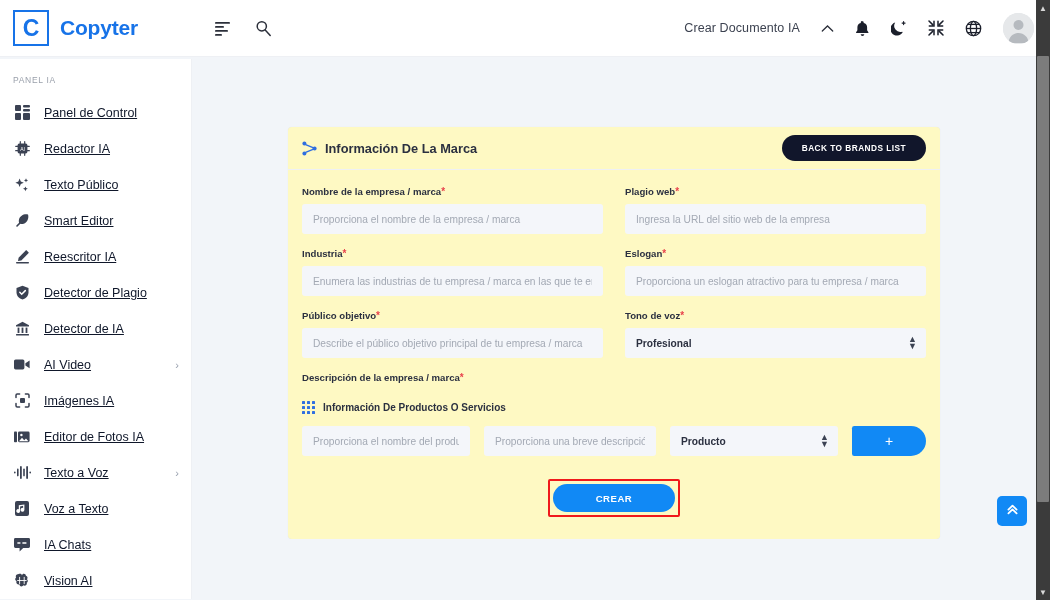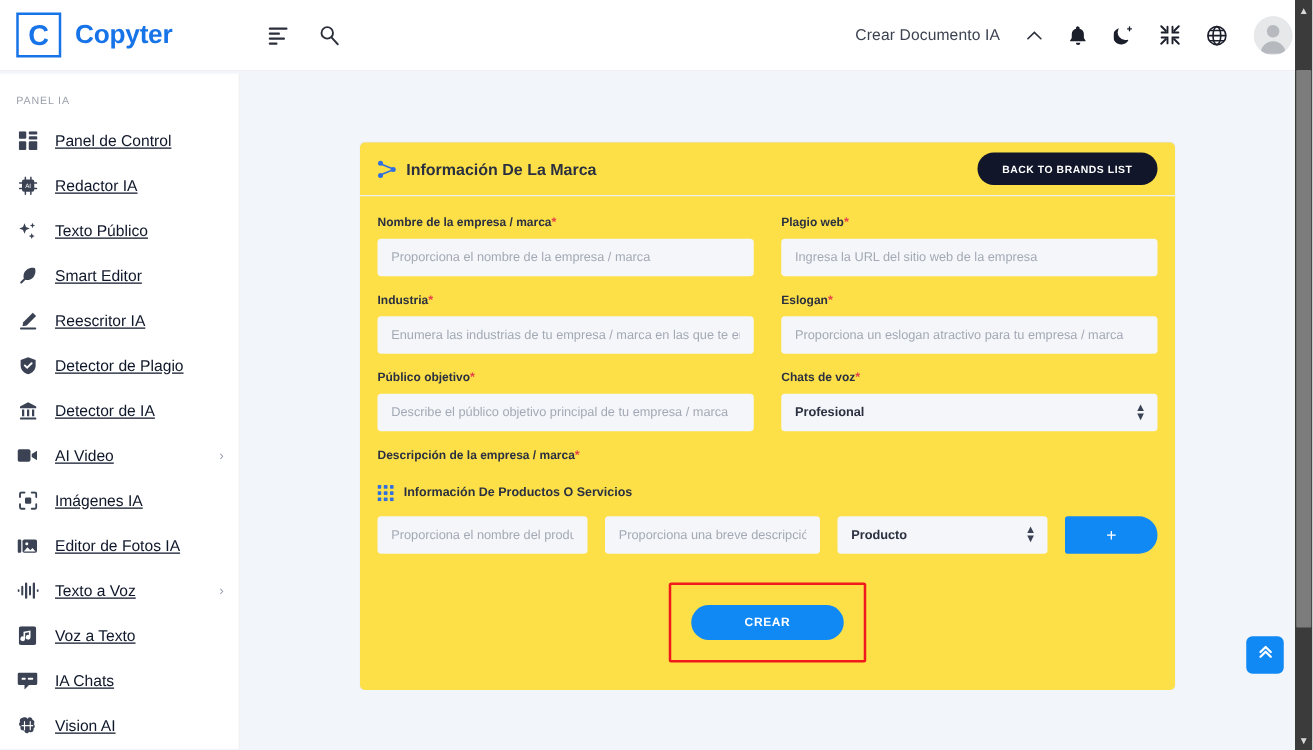--- a/index.html
+++ b/index.html
@@ -53,21 +53,21 @@
     display: flex; align-items: center; gap: 13px;
     height: 36px; padding: 0 12px 0 13px; cursor: pointer; position: relative;
   }
   .nav-icon { width: 18px; height: 18px; display: flex; align-items: center; justify-content: center; color: #3b4253; flex-shrink: 0; }
   .nav-label { font-size: 12.5px; color: #0f172a; white-space: nowrap; text-decoration: underline; }
   .nav-caret { margin-left: auto; font-size: 11px; color: #98a0ae; }
 
   
   .content { flex: 1; min-width: 0; position: relative; padding: 9px 18px 0 96px; overflow: hidden; }
   .card {
-    background: #fde047; border-radius: 4px; width: 100%; max-width: 652px;
+    background: #fef9c3; border-radius: 4px; width: 100%; max-width: 652px;
     box-shadow: 0 0 1px rgba(20,30,60,.10);
   }
   .card-head {
     display: flex; align-items: center; height: 43px;
     padding: 0 14px 0 14px; border-bottom: 1px solid #eef0f4;
   }
   .card-head-icon { color: #2f6fe0; display: flex; align-items: center; margin-right: 8px; }
   .card-title { font-size: 12.8px; font-weight: 700; color: #2b3040; }
   .back-btn {
     margin-left: auto; background: #11162b; color: #ffffff;
@@ -115,21 +115,21 @@
   .prod-desc { width: 172px; flex: none; }
   .prod-type { width: 168px; flex: none; position: relative; }
   .add-btn {
     flex: 1; min-width: 60px; background: #1189f5; border: none;
     border-radius: 3px 20px 20px 3px; color: #ffffff; font-size: 14px; cursor: pointer;
     display: flex; align-items: center; justify-content: center; height: 30px;
     font-family: "Liberation Sans", sans-serif;
   }
 
   .submit-wrap { display: flex; justify-content: center; margin-top: 23px; padding-bottom: 10px; }
-  .submit-hl { border: 2px solid #f0191b; padding: 16px; border-radius: 2px; display: inline-flex; }
+  .submit-hl { border: 2px solid #f0191b; padding: 3px; border-radius: 2px; display: inline-flex; }
   .submit-btn {
     background: #1189f5; color: #ffffff; border: none; border-radius: 20px;
     height: 28px; width: 122px; font-size: 9.6px; font-weight: 700; letter-spacing: .5px;
     cursor: pointer; font-family: "Liberation Sans", sans-serif;
   }
 
   
   .fab {
     position: absolute; right: 23px; bottom: 13px;
     width: 30px; height: 30px; border-radius: 5px; background: #1189f5;
@@ -452,21 +452,21 @@
 
           <div class="row2">
             <div class="col field">
               <label class="flabel">
                 <span>Público objetivo</span><span class="req">*</span>
               </label>
               <input class="inp" type="text" placeholder="Describe el público objetivo principal de tu empresa / marca" style="">
             </div>
             <div class="col field">
               <label class="flabel">
-                <span>Chats de voz</span><span class="req">*</span>
+                <span>Tono de voz</span><span class="req">*</span>
               </label>
               <div class="sel-wrap">
                 <select class="sel">
                   <option>Profesional</option>
                 </select>
                 <span class="sel-arrows">▲<br>▼</span>
               </div>
             </div>
           </div>
 

